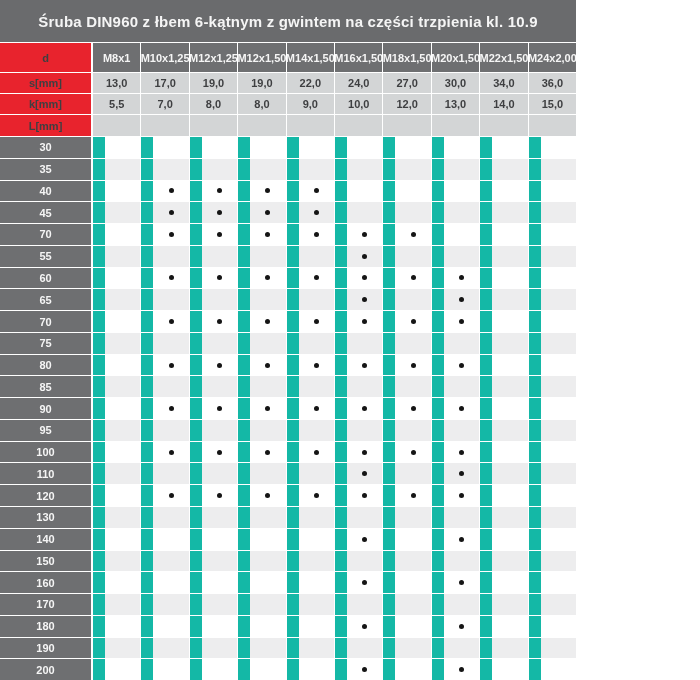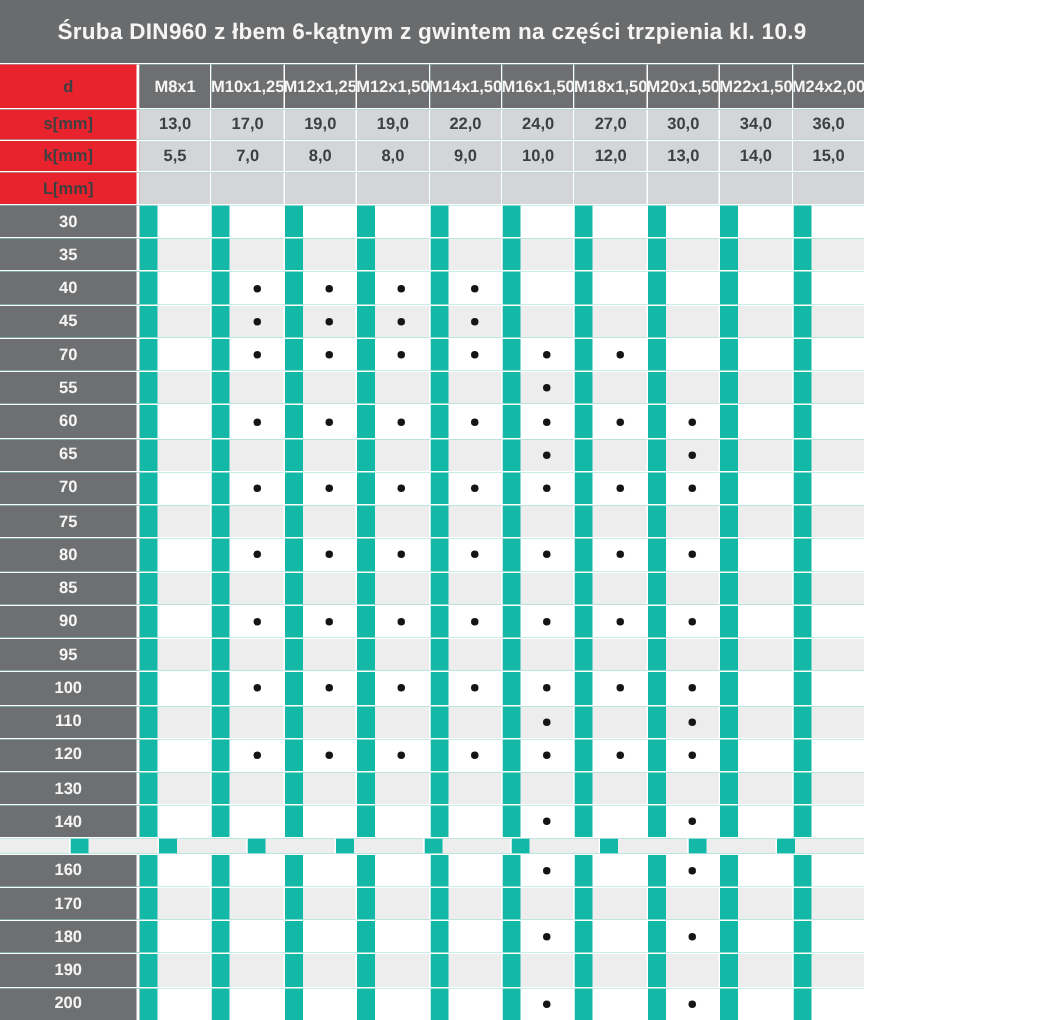--- a/index.html
+++ b/index.html
@@ -481,20 +481,21 @@
           <div class="dot"></div>
         </div>
         <div class="cell data-cell"></div>
         <div class="cell data-cell">
           <div class="dot"></div>
         </div>
         <div class="cell data-cell"></div>
         <div class="cell data-cell"></div>
       </div>
       <div class="row h-len row-alt">
+        <div class="cell label-cell dark-cell">150</div>
         <div class="cell data-cell"></div>
         <div class="cell data-cell"></div>
         <div class="cell data-cell"></div>
         <div class="cell data-cell"></div>
         <div class="cell data-cell"></div>
         <div class="cell data-cell"></div>
         <div class="cell data-cell"></div>
         <div class="cell data-cell"></div>
         <div class="cell data-cell"></div>
         <div class="cell data-cell"></div>

